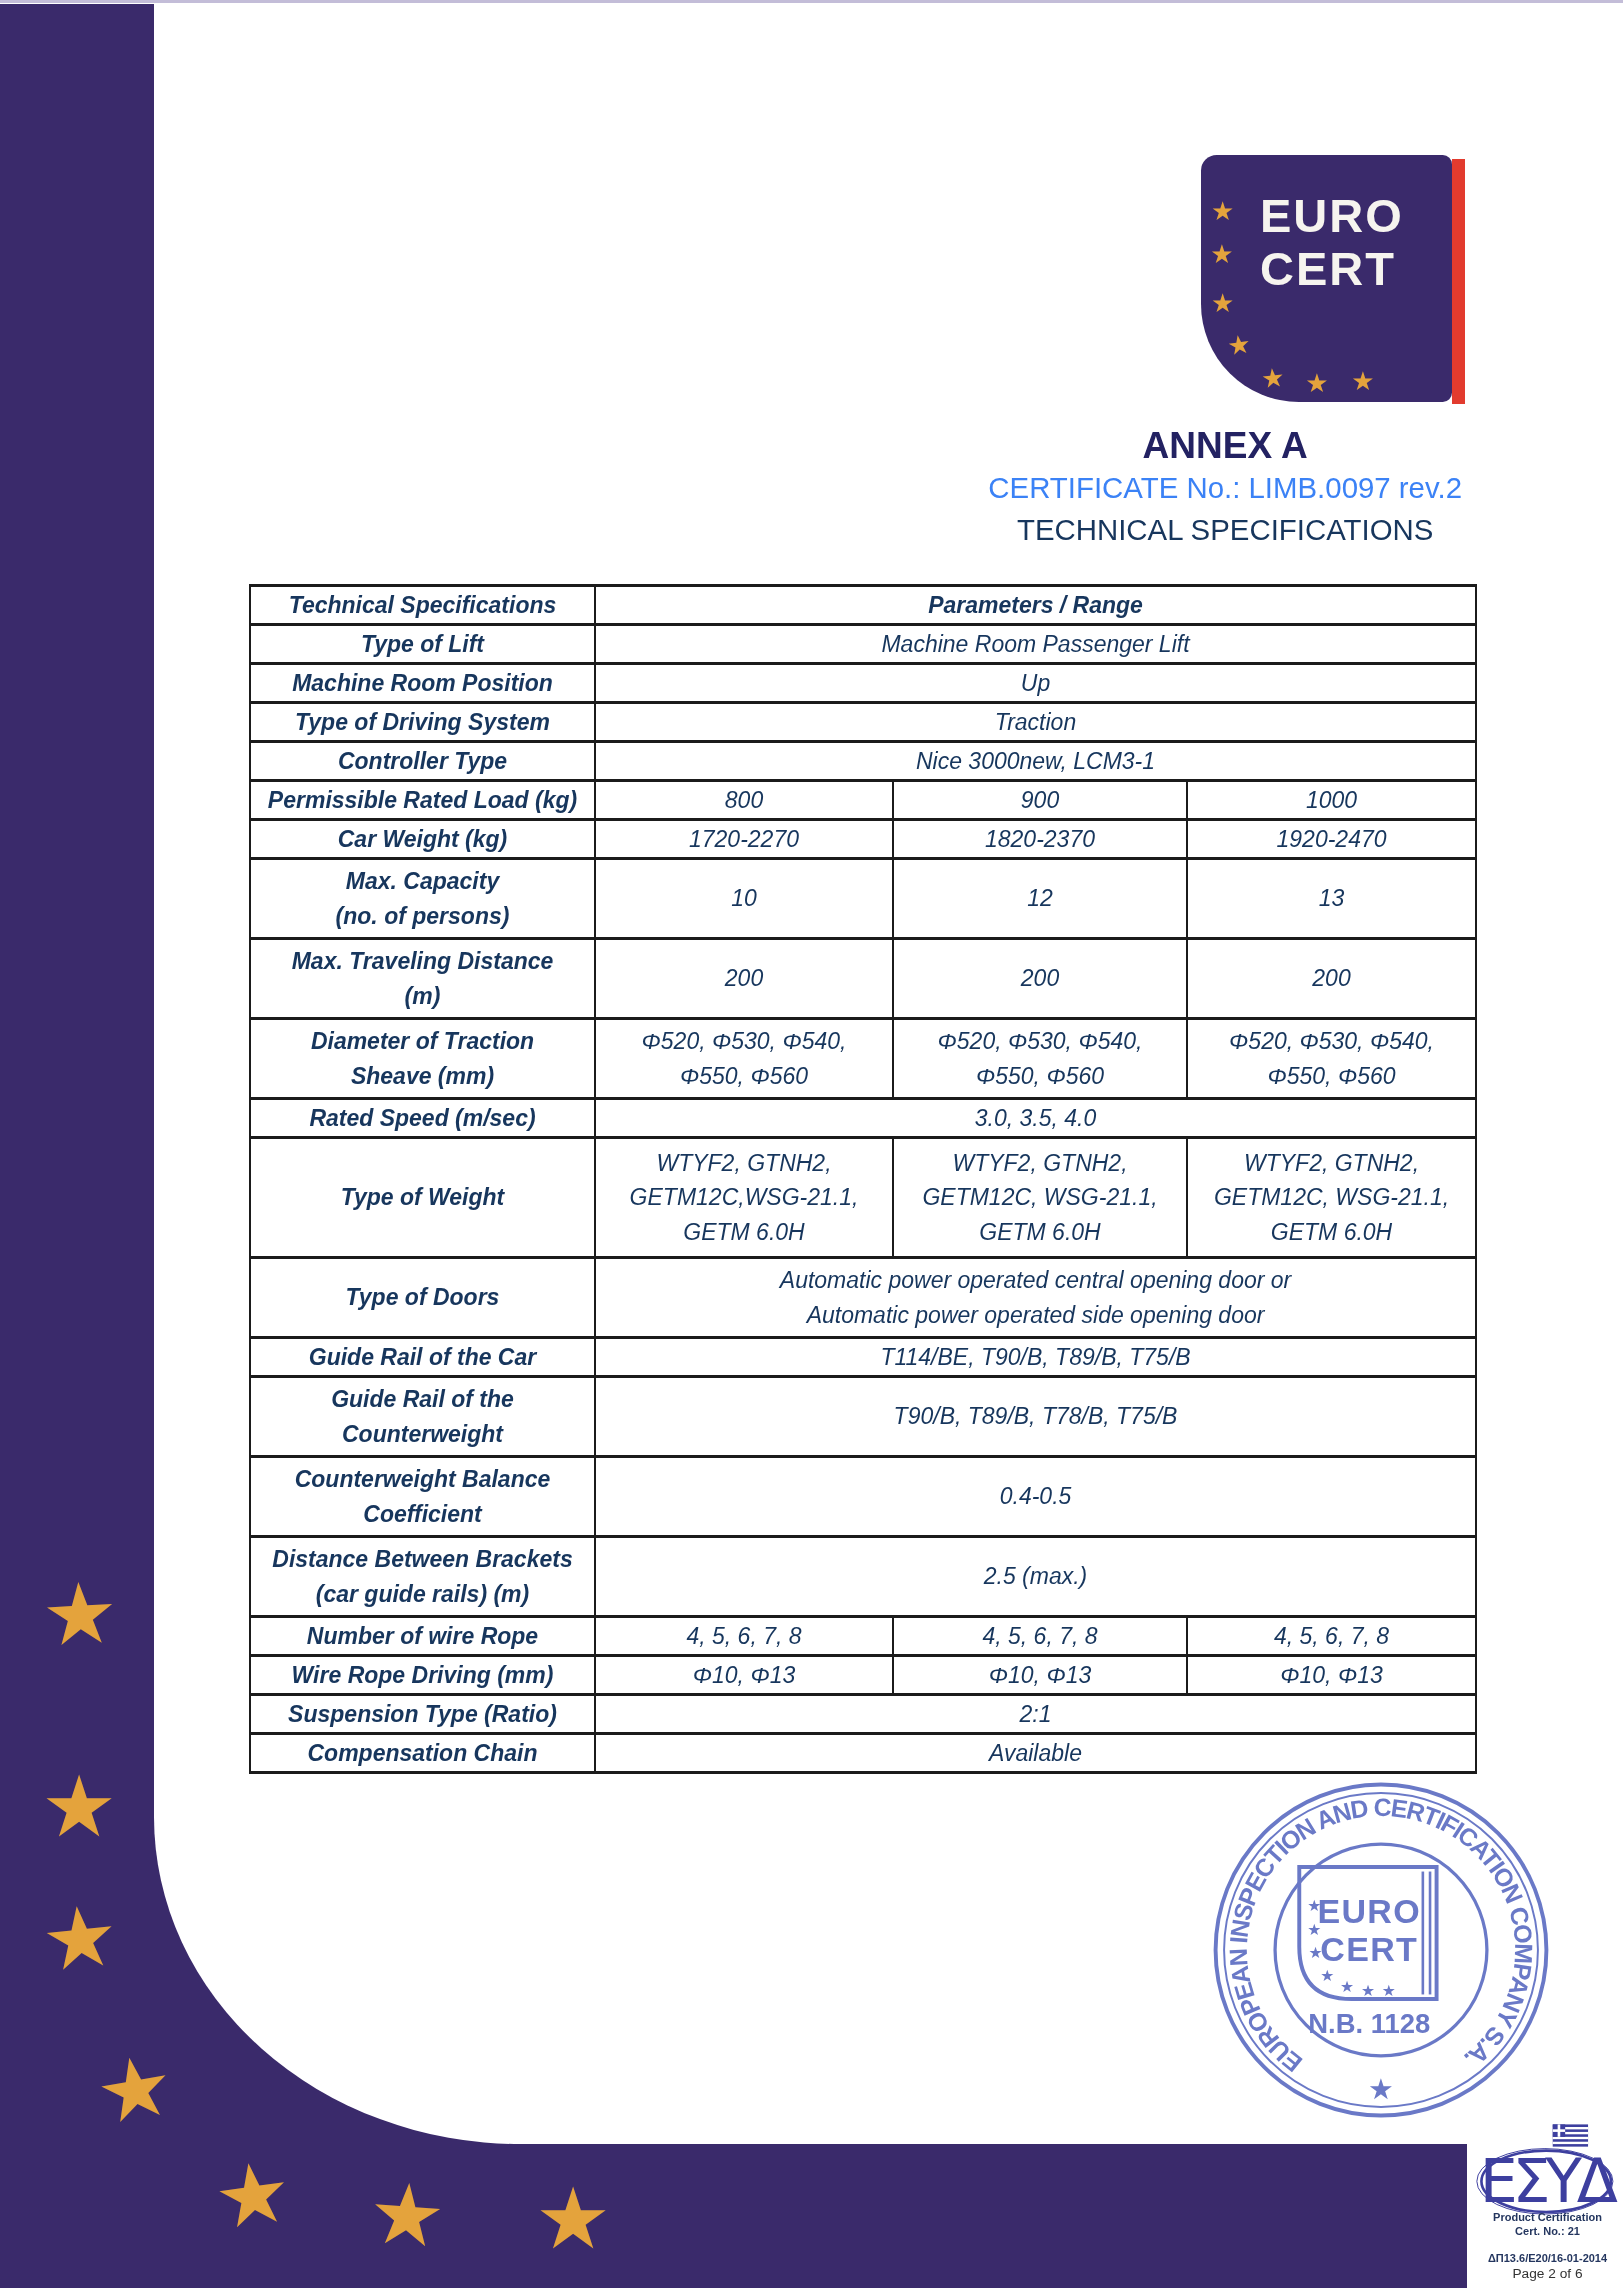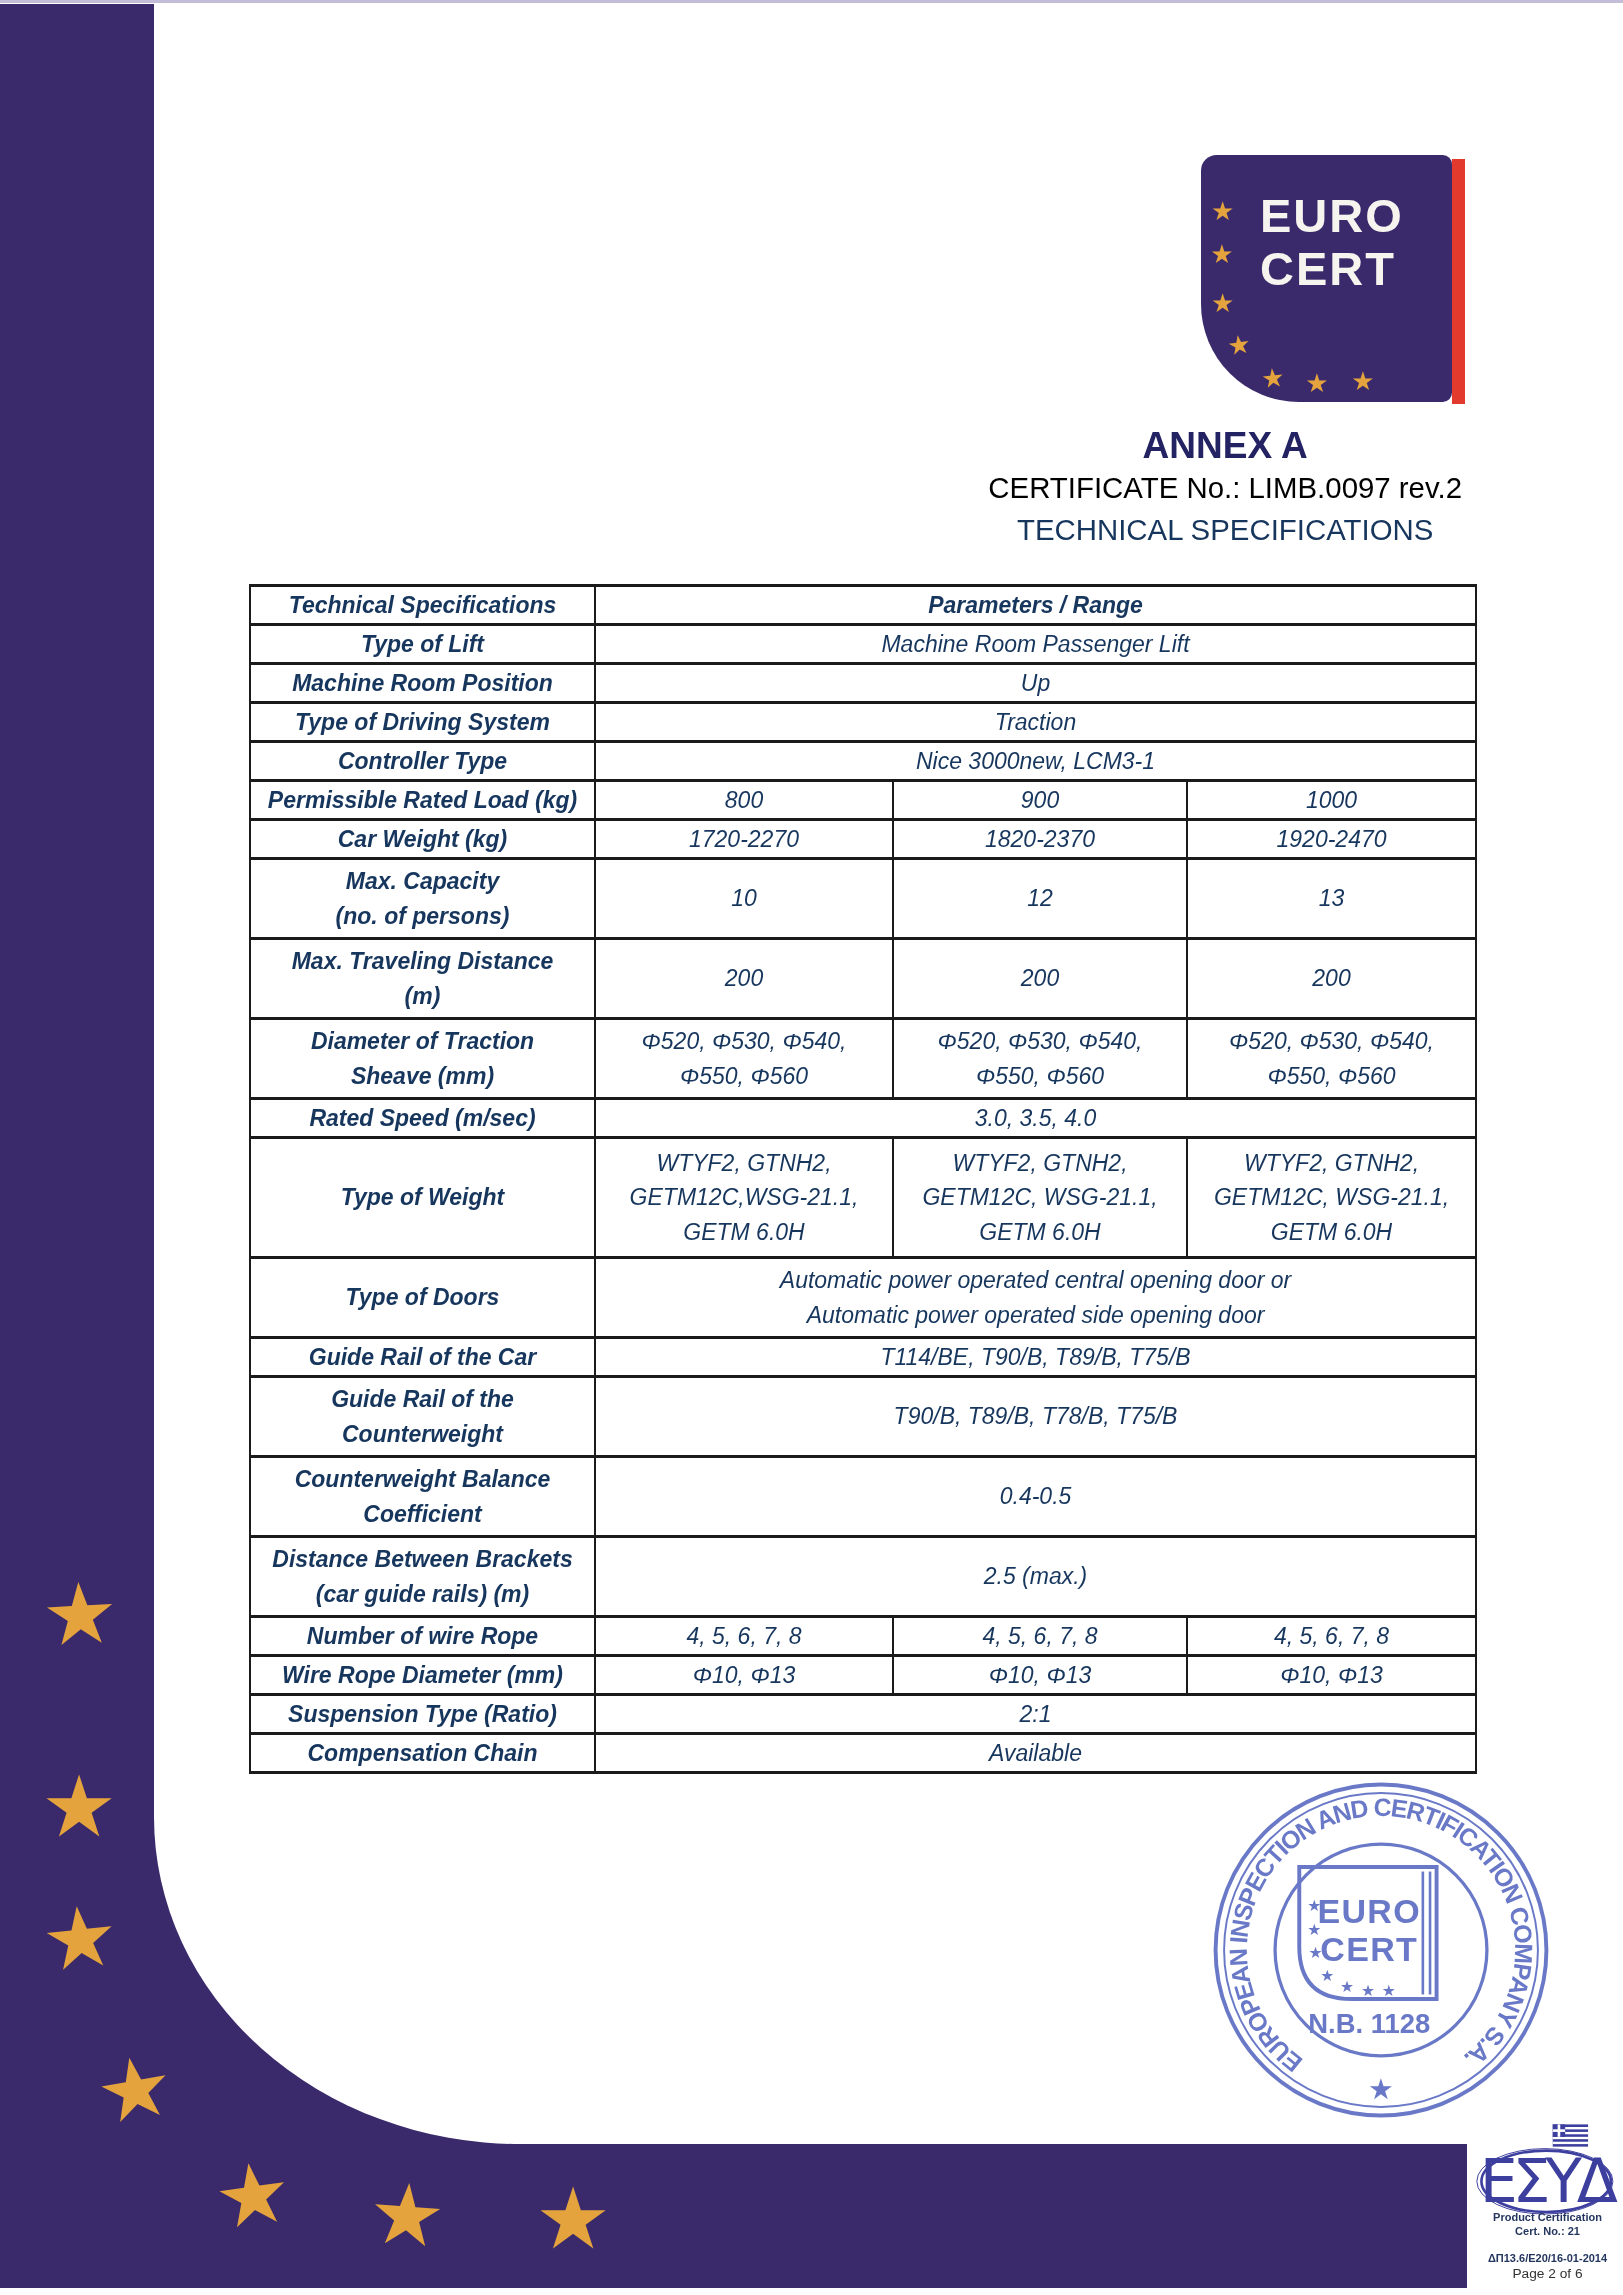--- a/index.html
+++ b/index.html
@@ -19,21 +19,21 @@
   .logo{position:absolute;left:1201px;top:155px;width:251px;height:247px;background:#3a2a6b;
     border-radius:15.7px 9.2px 9.2px 98px;z-index:2;}
   .logo-text{position:absolute;left:59px;top:34px;color:#f6f4ef;font-weight:bold;
     font-size:47px;line-height:53px;letter-spacing:2px;}
   .logo-star{position:absolute;color:#e4a33c;font-family:"DejaVu Sans",sans-serif;
     font-size:26px;line-height:1;}
   .red-bar{position:absolute;left:1452px;top:159px;width:13px;height:245px;background:#e23b2e;z-index:2;}
   
   .headings{position:absolute;right:161px;top:425px;text-align:center;z-index:2;}
   .annex{font-size:37px;font-weight:bold;color:#232262;line-height:41px;}
-  .certline{font-size:29.4px;color:#000000;line-height:43px;}
+  .certline{font-size:29.4px;color:#3b82f6;line-height:43px;}
   .specline{font-size:29.4px;color:#17365d;line-height:41px;}
   
   table.spec{position:absolute;left:249px;top:584px;width:1226px;border-collapse:collapse;
     table-layout:fixed;z-index:2;}
   table.spec td{border:2.6px solid #1b1b1b;border-top-width:3.3px;border-bottom-width:3.3px;
     text-align:center;vertical-align:middle;color:#17365d;font-style:italic;
     font-size:23px;line-height:1.5;white-space:pre-line;padding:0 3.9px;overflow:hidden;}
   td.lbl{font-weight:bold;}
   td.hd{font-weight:bold;}
   tr.h1{height:39px;} tr.h2{height:80px;margin-left:48px;} tr.h3{height:120px;}
@@ -187,21 +187,21 @@
 (car guide rails) (m)</td>
     <td colspan="3">2.5 (max.)</td>
   </tr>
   <tr class="h1">
     <td class="lbl">Number of wire Rope</td>
     <td>4, 5, 6, 7, 8</td>
     <td>4, 5, 6, 7, 8</td>
     <td>4, 5, 6, 7, 8</td>
   </tr>
   <tr class="h1">
-    <td class="lbl">Wire Rope Diameter (mm)</td>
+    <td class="lbl">Wire Rope Driving (mm)</td>
     <td>Φ10, Φ13</td>
     <td>Φ10, Φ13</td>
     <td>Φ10, Φ13</td>
   </tr>
   <tr class="h1">
     <td class="lbl">Suspension Type (Ratio)</td>
     <td colspan="3">2:1</td>
   </tr>
   <tr class="h1">
     <td class="lbl">Compensation Chain</td>

